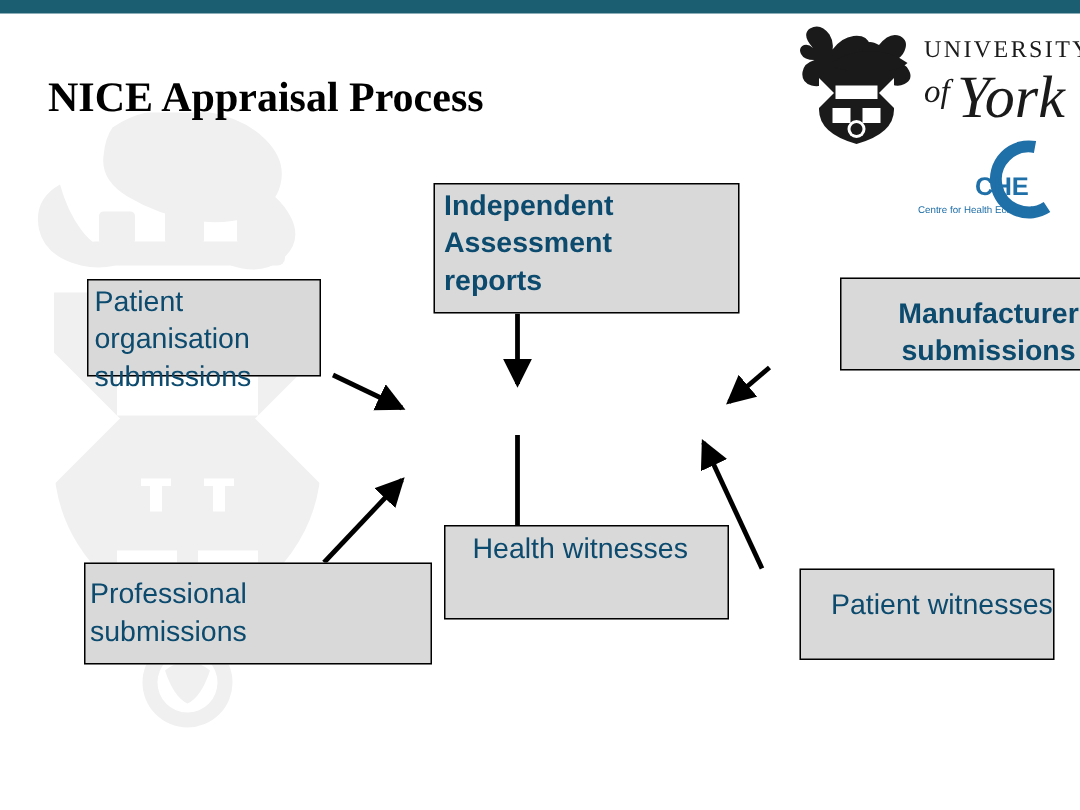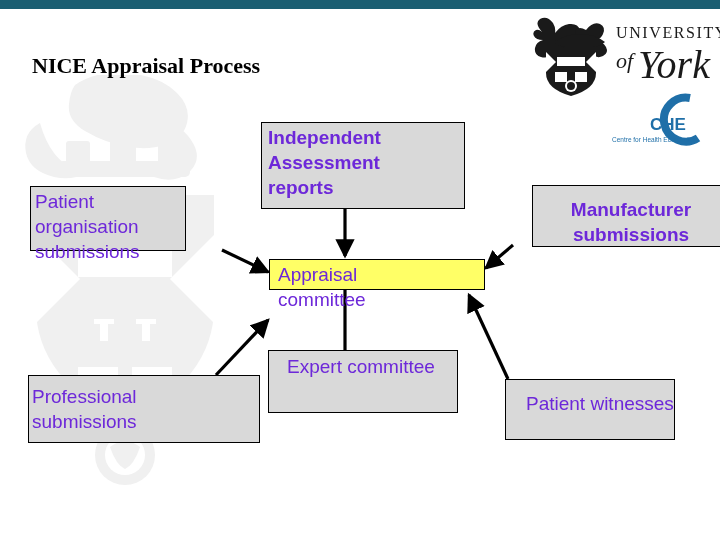--- a/index.html
+++ b/index.html
@@ -43,21 +43,21 @@
     pointer-events: none;
   }
 
   
   .title {
     position: absolute;
     left: 32px;
     top: 50px;
     font-family: "Liberation Serif", serif;
     font-weight: bold;
-    font-size: 22px;
+    font-size: 28px;
     line-height: 32px;
     color: #000000;
     letter-spacing: 0px;
     white-space: nowrap;
   }
 
   
   .york-logo {
     position: absolute;
     left: 524px;
@@ -86,24 +86,25 @@
     width: 720px;
     height: 540px;
     pointer-events: none;
   }
 
   .node {
     position: absolute;
     box-sizing: border-box;
     border: 1px solid #000000;
     background: #d9d9d9;
-    color: #6d28d9;
+    color: #0c4a6e;
     font-family: "Liberation Sans", sans-serif;
     font-size: 19px;
     line-height: 25px;
+    margin-left: 28px;
   }
   .node .txt {
     position: absolute;
     white-space: pre-line;
   }
   .node.yellow {
     background: #ffff66;
   }
   .node .txt.bold {
     font-weight: bold;
@@ -260,27 +261,23 @@
       <span class="txt bold">Independent
 Assessment
 reports</span>
     </div>
 
     <div class="node" id="node-manufacturer">
       <span class="txt bold">Manufacturer
 submissions</span>
     </div>
 
-    <div class="node yellow" id="node-appraisal">
-      <span class="txt">Appraisal
-committee</span>
-    </div>
 
     <div class="node" id="node-expert">
-      <span class="txt">Expert committee</span>
+      <span class="txt">Health witnesses</span>
     </div>
 
     <div class="node" id="node-professional">
       <span class="txt">Professional
 submissions</span>
     </div>
 
     <div class="node" id="node-patient-wit">
       <span class="txt">Patient witnesses</span>
     </div>

